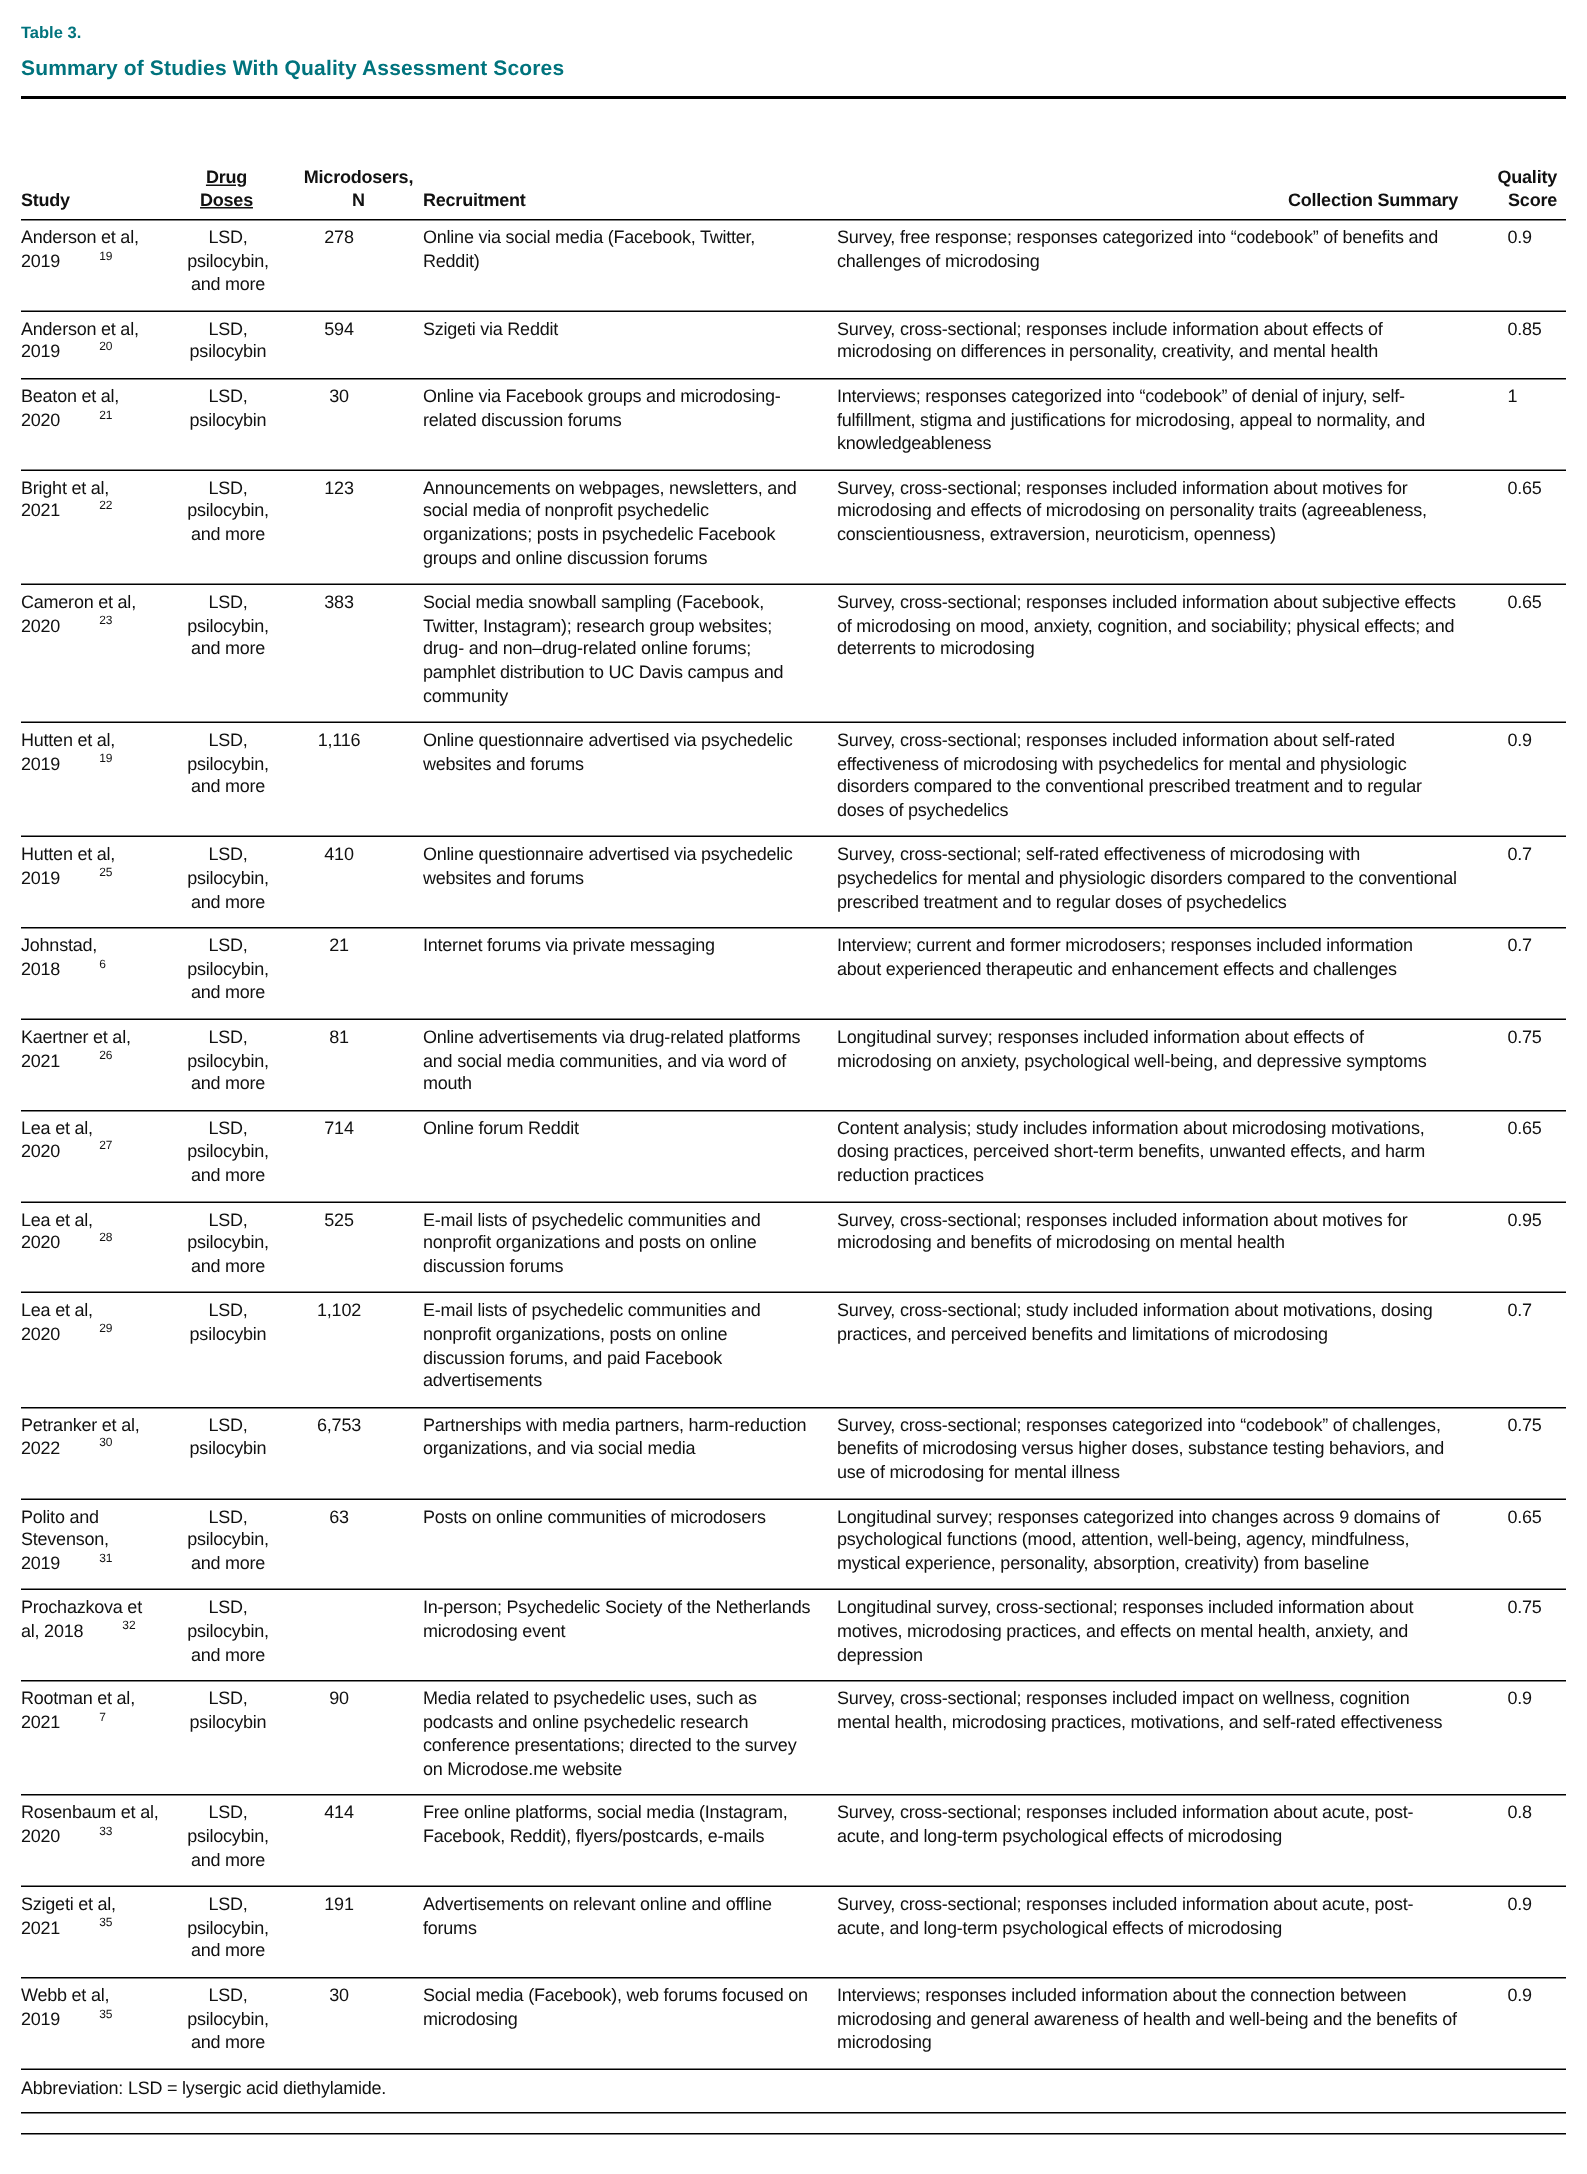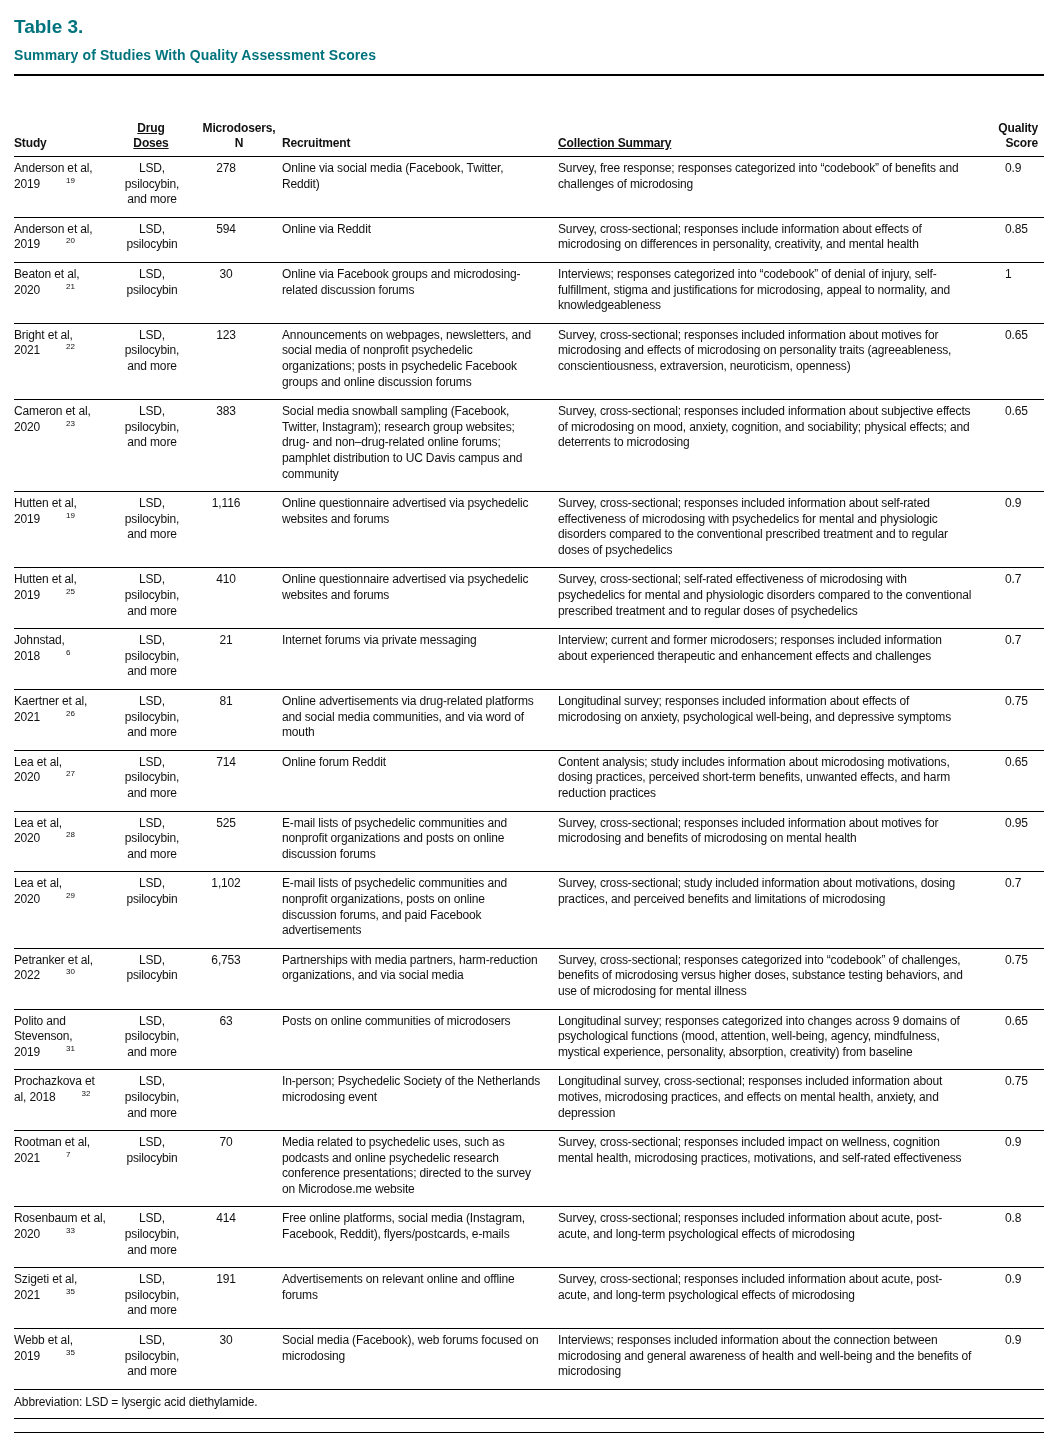--- a/index.html
+++ b/index.html
@@ -6,21 +6,21 @@
   html,body { background:#fff; }
   body {
     width:1058px; min-height:1449px;
     font-family:"Liberation Sans","DejaVu Sans",sans-serif;
     color:#111;
   }
   .page { padding:14px 14px 0 14px; }
 
   .table-label {
     color:var(--accent-teal,#00737D);
-    font-size:19px; font-weight:bold;
+    font-size:11px; font-weight:bold;
     margin:2px 0 9px 0;
   }
   .table-title {
     color:var(--accent-teal,#00737D);
     font-size:14px; font-weight:bold;
     margin:0 0 11px 0;
     letter-spacing:.1px;
   }
 
   .table { border-top:2px solid #000; }
@@ -35,21 +35,21 @@
   .th {
     font-size:12px; font-weight:bold; line-height:1.25;
     padding:5px 0 5px 0;
     white-space:pre-line;
     letter-spacing:-0.15px;
   }
   .th-study { text-align:left; }
   .th-doses { text-align:center; padding-right:8px;text-decoration:underline; }
   .th-n { text-align:center; }
   .th-recruit { text-align:left; padding-right:16px; }
-  .th-collection { text-align:left; padding-right:12px;text-decoration:underline; }
+  .th-collection { text-align:right; padding-right:12px; }
   .th-score { text-align:right;margin-top:40px; }
 
   .td {
     font-size:12px; line-height:1.3;
     padding:4px 12px 9px 0;
     letter-spacing:-0.15px;
   }
   .td-study { padding-right:4px; }
   .td-doses { text-align:center; padding-right:8px; padding-left:2px; }
   .td-n { text-align:center; padding-right:26px; }
@@ -99,21 +99,21 @@
     <div class="td td-n">278</div>
     <div class="td td-recruit">Online via social media (Facebook, Twitter, Reddit)</div>
     <div class="td td-collection">Survey, free response; responses categorized into “codebook” of benefits and challenges of microdosing</div>
     <div class="td td-score">0.9</div>
   </div>
 
   <div class="tr">
     <div class="td td-study"><span>Anderson et al, 2019</span><sup class="ref">20</sup></div>
     <div class="td td-doses">LSD, psilocybin</div>
     <div class="td td-n">594</div>
-    <div class="td td-recruit">Online via Reddit</div>
+    <div class="td td-recruit">Szigeti via Reddit</div>
     <div class="td td-collection">Survey, cross-sectional; responses include information about effects of microdosing on differences in personality, creativity, and mental health</div>
     <div class="td td-score">0.85</div>
   </div>
 
   <div class="tr">
     <div class="td td-study"><span>Beaton et al, 2020</span><sup class="ref">21</sup></div>
     <div class="td td-doses">LSD, psilocybin</div>
     <div class="td td-n">30</div>
     <div class="td td-recruit">Online via Facebook groups and microdosing-related discussion forums</div>
     <div class="td td-collection">Interviews; responses categorized into “codebook” of denial of injury, self-fulfillment, stigma and justifications for microdosing, appeal to normality, and knowledgeableness</div>
@@ -224,21 +224,21 @@
     <div class="td td-doses">LSD, psilocybin, and more</div>
     <div class="td td-n"></div>
     <div class="td td-recruit">In-person; Psychedelic Society of the Netherlands microdosing event</div>
     <div class="td td-collection">Longitudinal survey, cross-sectional; responses included information about motives, microdosing practices, and effects on mental health, anxiety, and depression</div>
     <div class="td td-score">0.75</div>
   </div>
 
   <div class="tr">
     <div class="td td-study"><span>Rootman et al, 2021</span><sup class="ref">7</sup></div>
     <div class="td td-doses">LSD, psilocybin</div>
-    <div class="td td-n">70</div>
+    <div class="td td-n">90</div>
     <div class="td td-recruit">Media related to psychedelic uses, such as podcasts and online psychedelic research conference presentations; directed to the survey on Microdose.me website</div>
     <div class="td td-collection">Survey, cross-sectional; responses included impact on wellness, cognition mental health, microdosing practices, motivations, and self-rated effectiveness</div>
     <div class="td td-score">0.9</div>
   </div>
 
   <div class="tr">
     <div class="td td-study"><span>Rosenbaum et al, 2020</span><sup class="ref">33</sup></div>
     <div class="td td-doses">LSD, psilocybin, and more</div>
     <div class="td td-n">414</div>
     <div class="td td-recruit">Free online platforms, social media (Instagram, Facebook, Reddit), flyers/postcards, e-mails</div>

